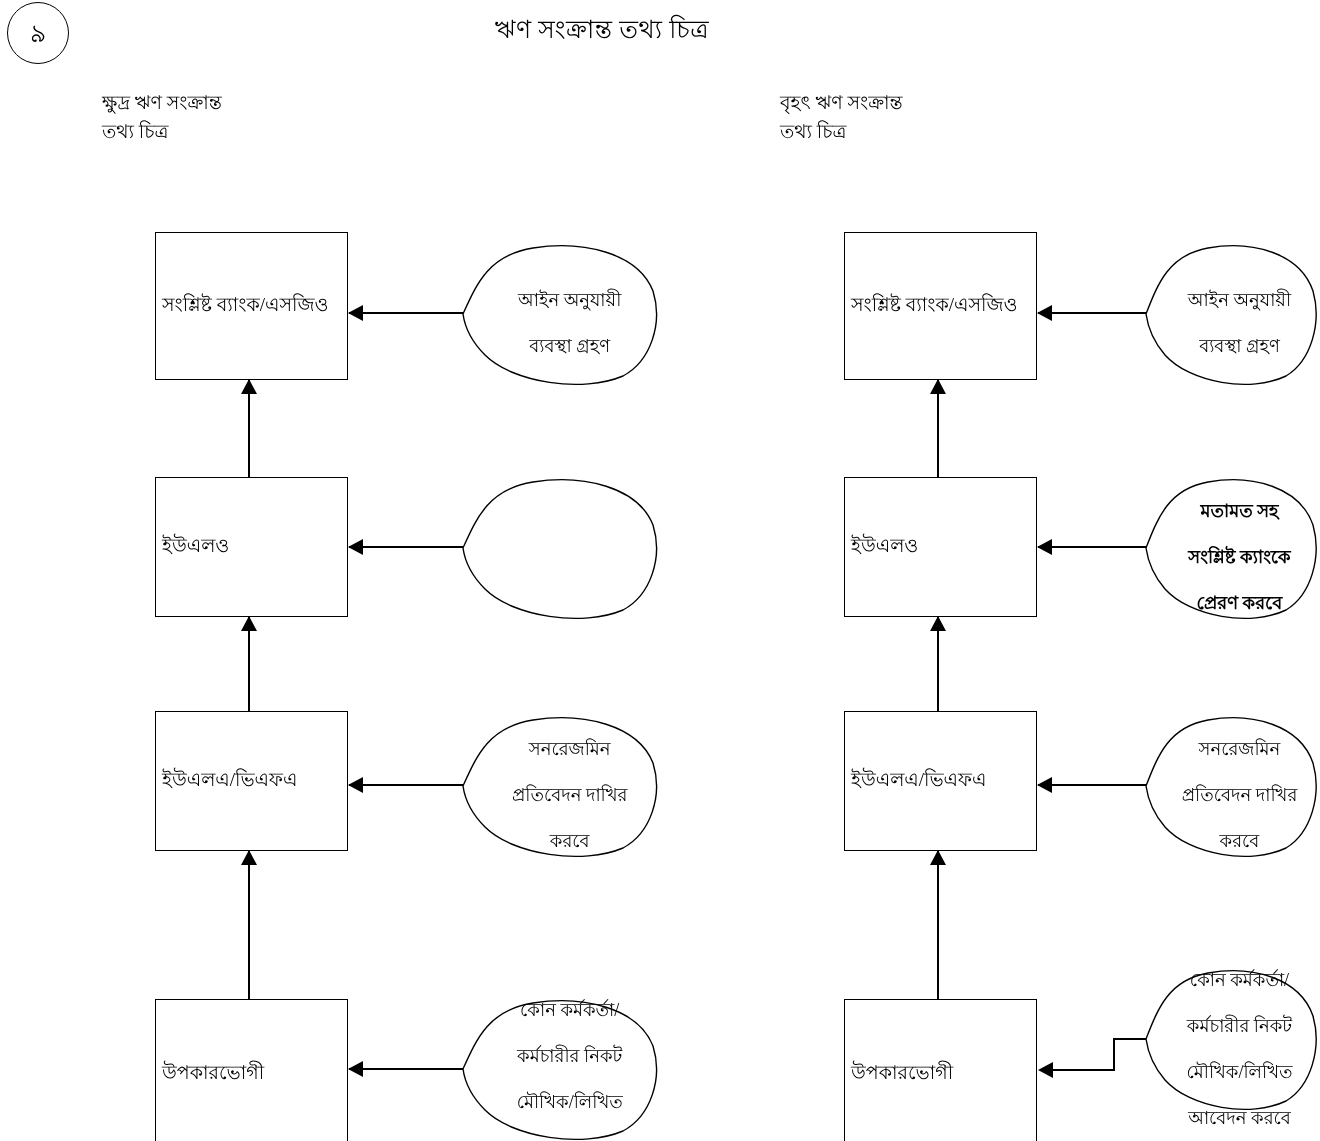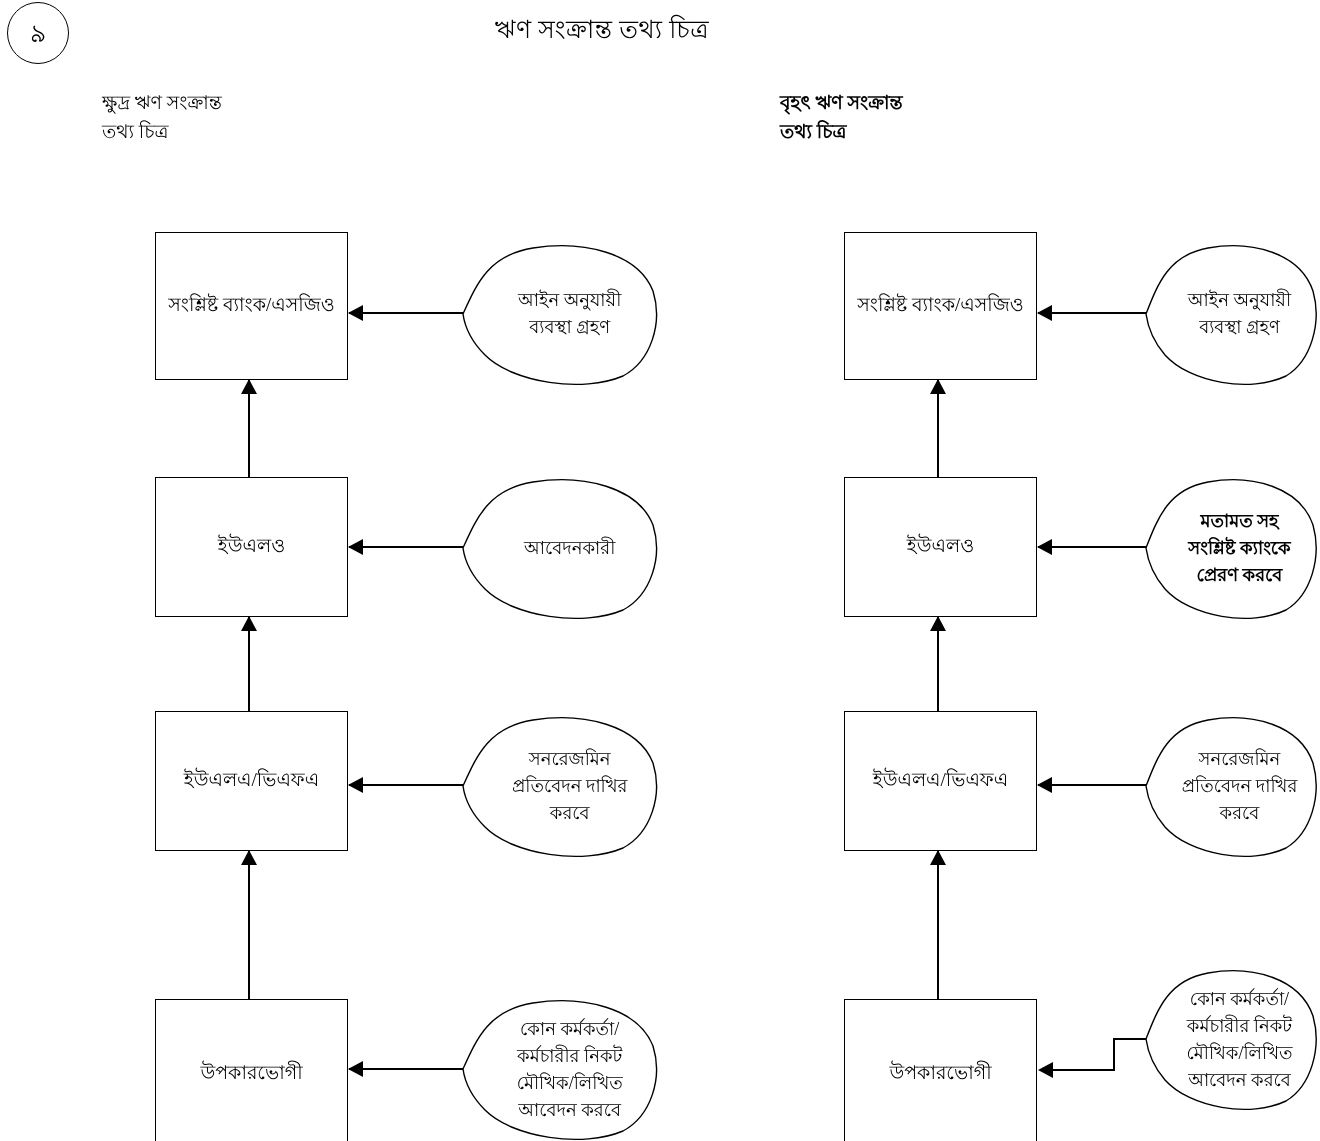--- a/index.html
+++ b/index.html
@@ -50,31 +50,31 @@
     font-size: 25px;
     letter-spacing: 0.5px;
   }
   .column-title {
     position: absolute;
     font-size: 19px;
     line-height: 1.55;
     width: 300px;
   }
   #column-title-left  { left: 102px; top: 88px; }
-  #column-title-right { left: 780px; top: 88px; font-weight: bold; }
+  #column-title-right { left: 780px; top: 88px; }
 
   
   .process-box {
     position: absolute;
     border: 1.6px solid #000;
     box-sizing: border-box;
     background: #fff;
     display: flex;
     align-items: center;
-    justify-content: center;
+    justify-content: flex-start;
     text-align: center;
     font-size: 19px;
     padding: 0 6px;
   }
 
   
   .v-arrow {
     position: absolute;
     width: 2px;
     background: #000;
@@ -139,21 +139,21 @@
     width: 78%;
     height: 100%;
     display: flex;
     flex-direction: column;
     align-items: center;
     justify-content: center;
     text-align: center;
     font-size: 18px;
     line-height: 1.5;
   }
-  .callout .callout-text span { display: block; white-space: nowrap; }
+  .callout .callout-text span { display: block; white-space: nowrap; margin-top: 19px; }
 </style>
 </head>
 <body>
 
 <div id="page">
 
   <div id="page-number-badge">
     <span class="num">৯</span>
   </div>
 
@@ -197,23 +197,20 @@
     <div class="callout-text">
       <span>আইন অনুযায়ী</span>
       <span>ব্যবস্থা গ্রহণ</span>
     </div>
   </div>
 
   <div class="callout" style="left:463px; top:477px; width:194px; height:142px;">
     <svg viewBox="0 0 194 142" width="194" height="142" preserveAspectRatio="none">
       <path d="M0,71 C14,40 26,12 70,5 C120,-3 175,10 190,48 C200,80 188,118 160,133 C120,150 50,140 22,112 C8,98 2,85 0,71 Z" fill="#ffffff" stroke="#000000" stroke-width="1.4"></path>
     </svg>
-    <div class="callout-text">
-      <span>আবেদনকারী</span>
-    </div>
   </div>
 
   <div class="callout" style="left:463px; top:715px; width:194px; height:142px;">
     <svg viewBox="0 0 194 142" width="194" height="142" preserveAspectRatio="none">
       <path d="M0,71 C14,40 26,12 70,5 C120,-3 175,10 190,48 C200,80 188,118 160,133 C120,150 50,140 22,112 C8,98 2,85 0,71 Z" fill="#ffffff" stroke="#000000" stroke-width="1.4"></path>
     </svg>
     <div class="callout-text">
       <span>সনরেজমিন</span>
       <span>প্রতিবেদন দাখির</span>
       <span>করবে</span>

